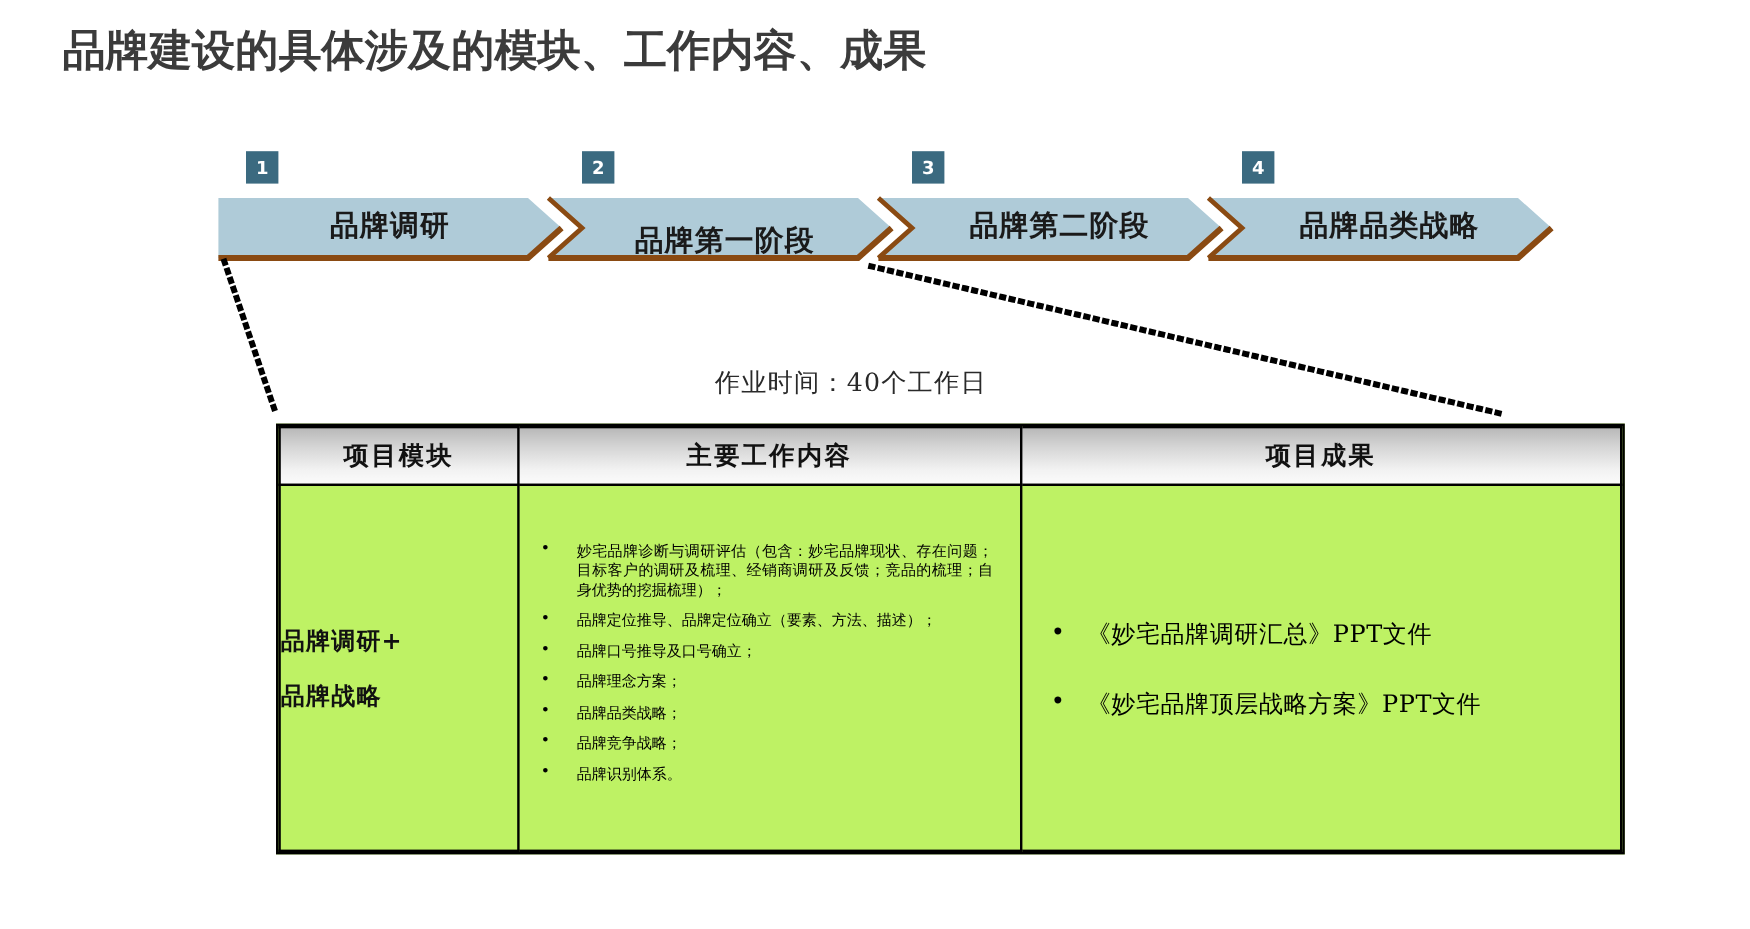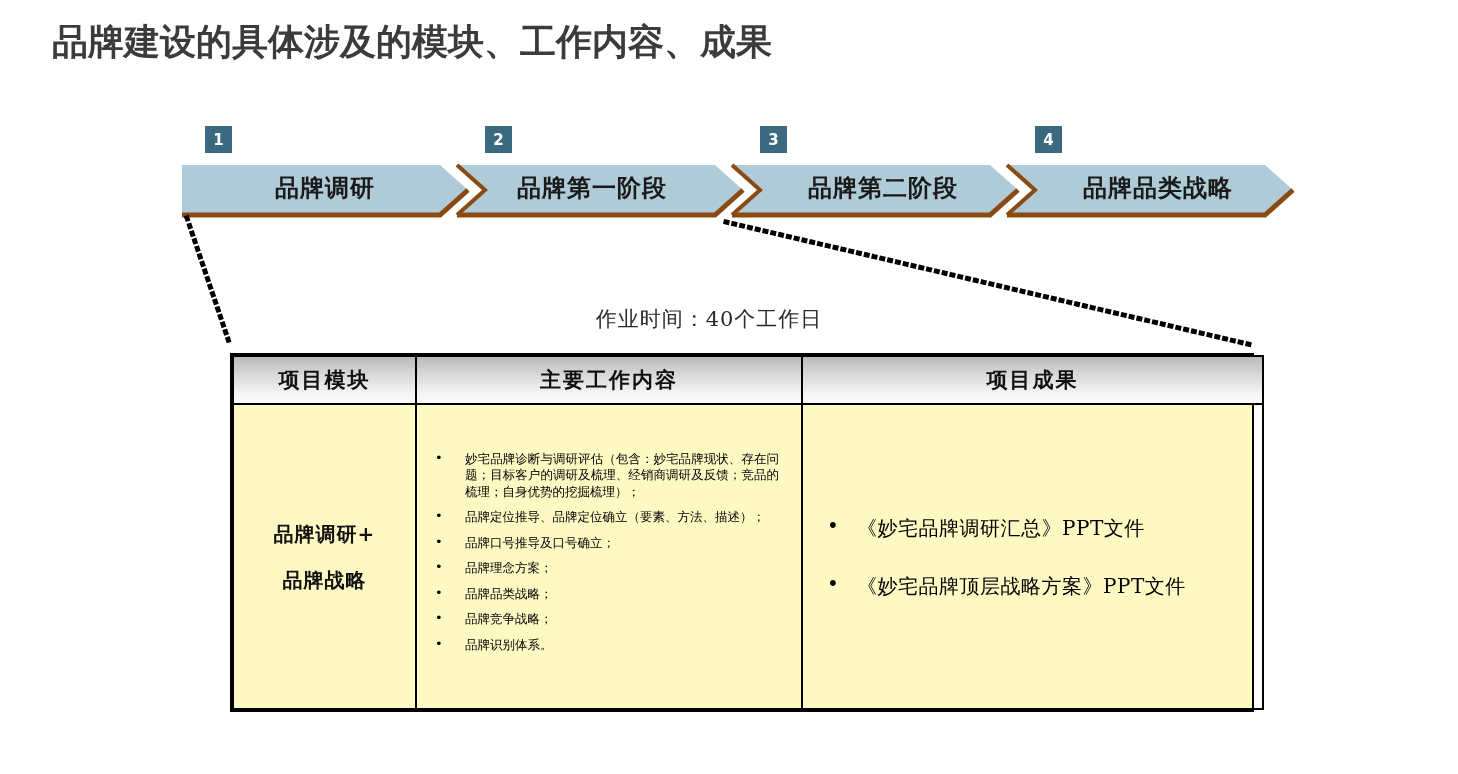--- a/index.html
+++ b/index.html
@@ -43,38 +43,38 @@
   
   #duration-note{
     position:absolute;left:0;top:305px;width:1458px;text-align:center;
     font-family:"DejaVu Serif","Liberation Serif",serif;
     font-size:21px;color:#2a2a2a;letter-spacing:1px;
   }
   #duration-note span{position:relative;left:-20px;margin-top:23px;}
 
   
   #detail-table{
-    position:absolute;left:230px;top:353px;width:1024px;height:359px;
+    position:absolute;left:230px;top:353px;width:1124px;height:359px;
     border:2px solid #000000;box-sizing:border-box;
-    border-collapse:collapse;background:#fef9c3;
+    border-collapse:collapse;background:#bef264;
   }
   #detail-table table{border-collapse:collapse;width:100%;height:100%;table-layout:fixed;}
   #detail-table th,#detail-table td{border:2px solid #000;padding:0;vertical-align:middle;}
   thead th{
     height:46px;
     background:linear-gradient(to bottom,#b9b9b9 0%,#d6d6d6 35%,#f2f2f2 75%,#fbfbfb 100%);
     font-family:"DejaVu Serif","Liberation Serif",serif;
     font-weight:bold;font-size:21px;color:#111;letter-spacing:2px;
   }
   .col-module{width:181px;}
   .col-content{width:384px;}
   .col-output{width:459px;}
 
   .module-cell{
-    text-align:center;
+    text-align:left;
     font-family:"DejaVu Serif","Liberation Serif",serif;
     font-weight:bold;font-size:20px;color:#111;letter-spacing:1px;line-height:46px;
   }
   .module-cell div{white-space:nowrap;}
 
   ul.bullets{list-style:none;margin:0;padding:12px 22px 12px 14px;}
   ul.bullets li{
     position:relative;padding-left:34px;margin-bottom:9px;
     font-family:"DejaVu Sans","Liberation Sans",sans-serif;
     font-size:12.5px;line-height:16.5px;color:#000;text-align:justify;
@@ -126,21 +126,21 @@
         <polyline points="1007,105 1035,80 1007,55" fill="none" stroke="#8a4a12" stroke-width="4"></polyline>
       </g>
     </svg>
 
     <div class="badge" style="left:205px;">1</div>
     <div class="chev-wrap" style="left:182px;width:286px;">
       <div class="chev-label">品牌调研</div>
     </div>
 
     <div class="badge" style="left:485px;">2</div>
-    <div class="chev-wrap" style="left:454px;width:276px;">
+    <div class="chev-wrap" style="left:466px;width:276px;margin-top:12px;">
       <div class="chev-label">品牌第一阶段</div>
     </div>
 
     <div class="badge" style="left:760px;">3</div>
     <div class="chev-wrap" style="left:745px;width:276px;">
       <div class="chev-label">品牌第二阶段</div>
     </div>
 
     <div class="badge" style="left:1035px;">4</div>
     <div class="chev-wrap" style="left:1020px;width:276px;">

